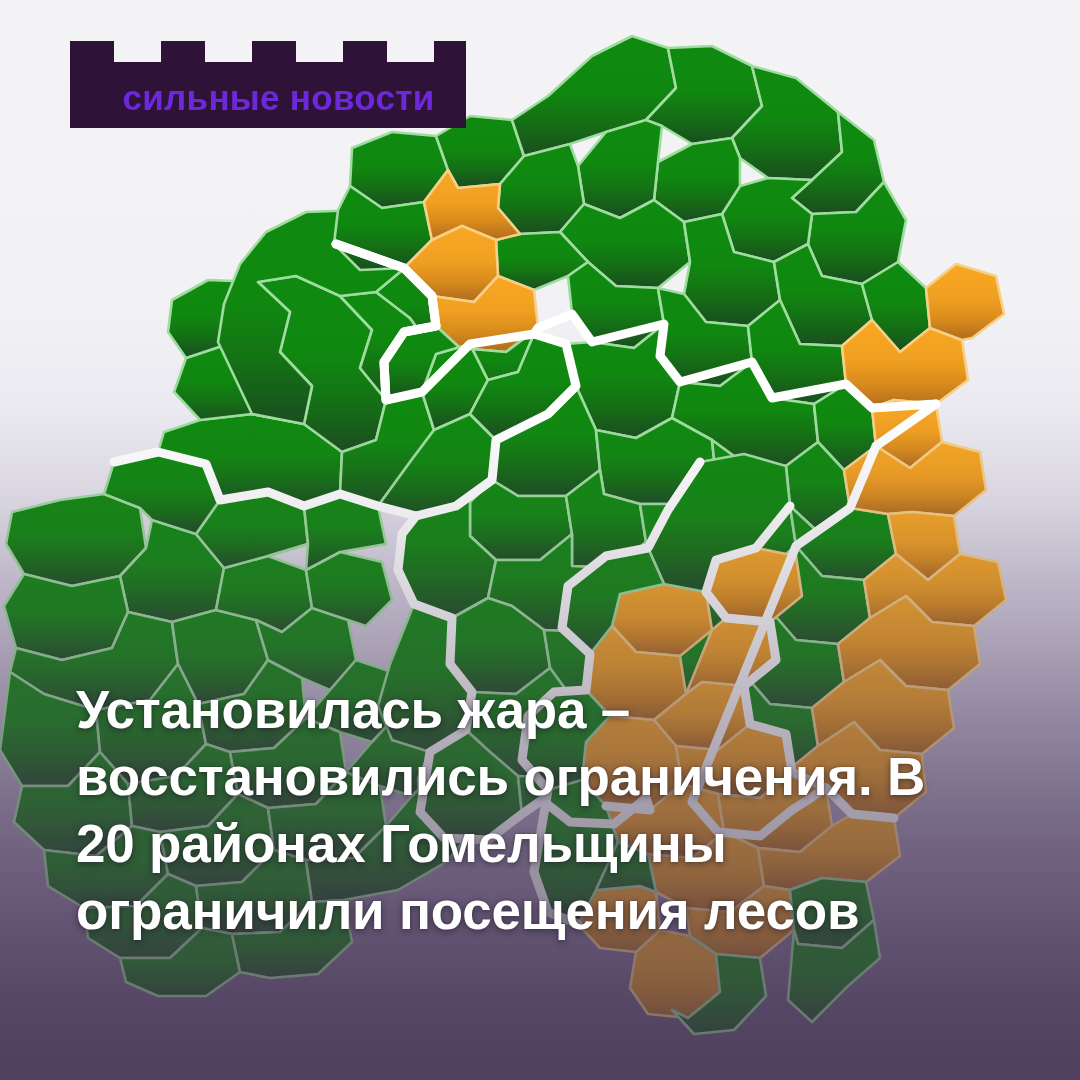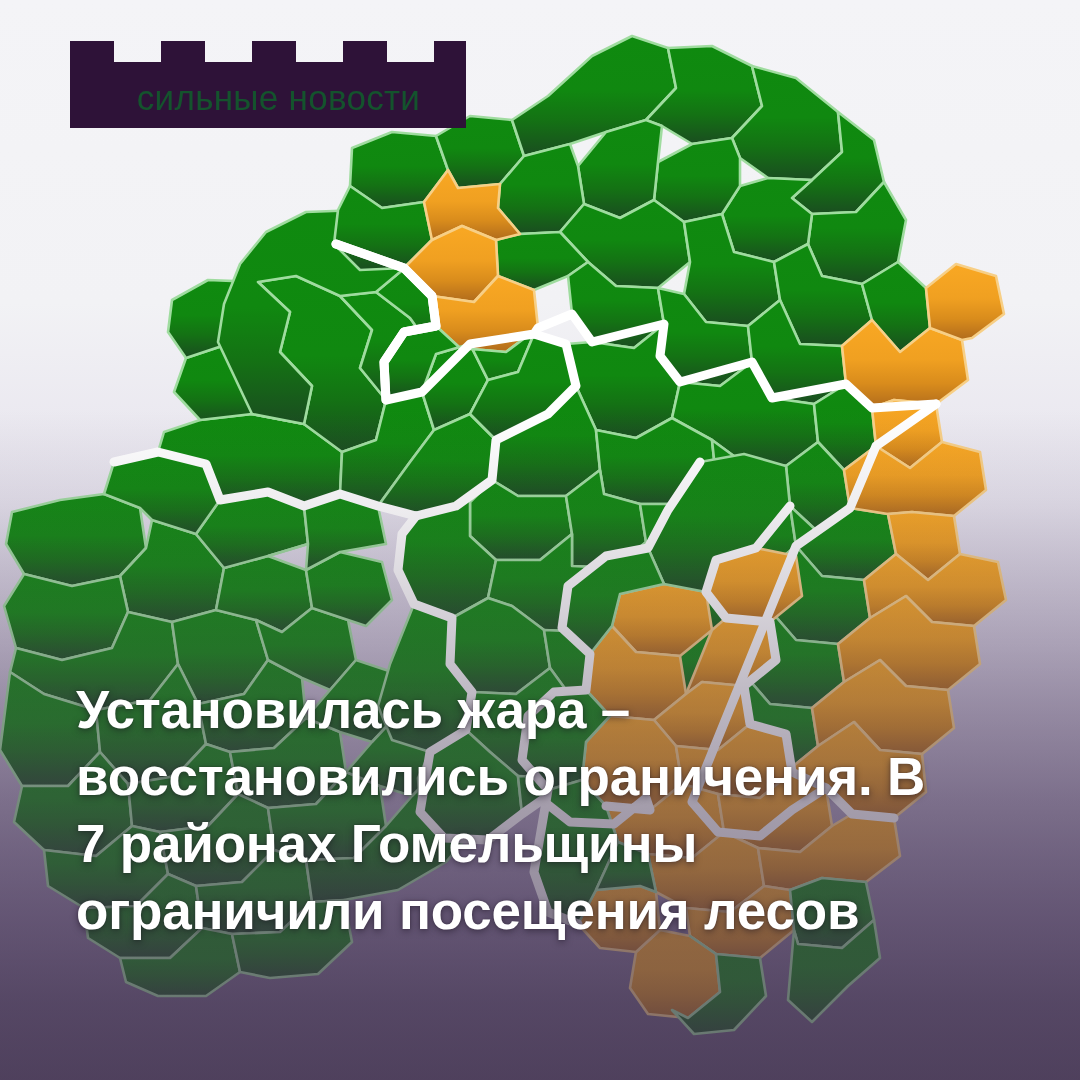--- a/index.html
+++ b/index.html
@@ -81,23 +81,23 @@
   }
   #badge-text {
     position: absolute;
     left: 0;
     right: 0;
     top: 26px;
     height: 60px;
     display: flex;
     align-items: center;
     justify-content: center;
-    color: #14532d;
+    color: #6d28d9;
     font-family: "Liberation Sans", sans-serif;
-    font-weight: normal;
+    font-weight: bold;
     font-size: 35px;
     letter-spacing: 0.3px;
     line-height: 1;
     white-space: nowrap;
     padding-left: 21px;
   }
 
   
   #headline {
     position: absolute;
@@ -314,16 +314,16 @@
 
   <div id="badge">
     <svg id="badge-bg" viewBox="0 0 396 87" preserveAspectRatio="none">
       <path fill="#2e1238" d="M0 0 H44 V21 H91 V0 H135 V21 H182 V0 H226 V21 H273 V0 H317 V21 H364 V0 H396 V87 H0 Z"></path>
     </svg>
     <div id="badge-text">сильные новости</div>
   </div>
 
   <div id="headline">Установилась жара –
 восстановились ограничения. В
-7 районах Гомельщины
+20 районах Гомельщины
 ограничили посещения лесов</div>
 
 </div>
 
 </body></html>

